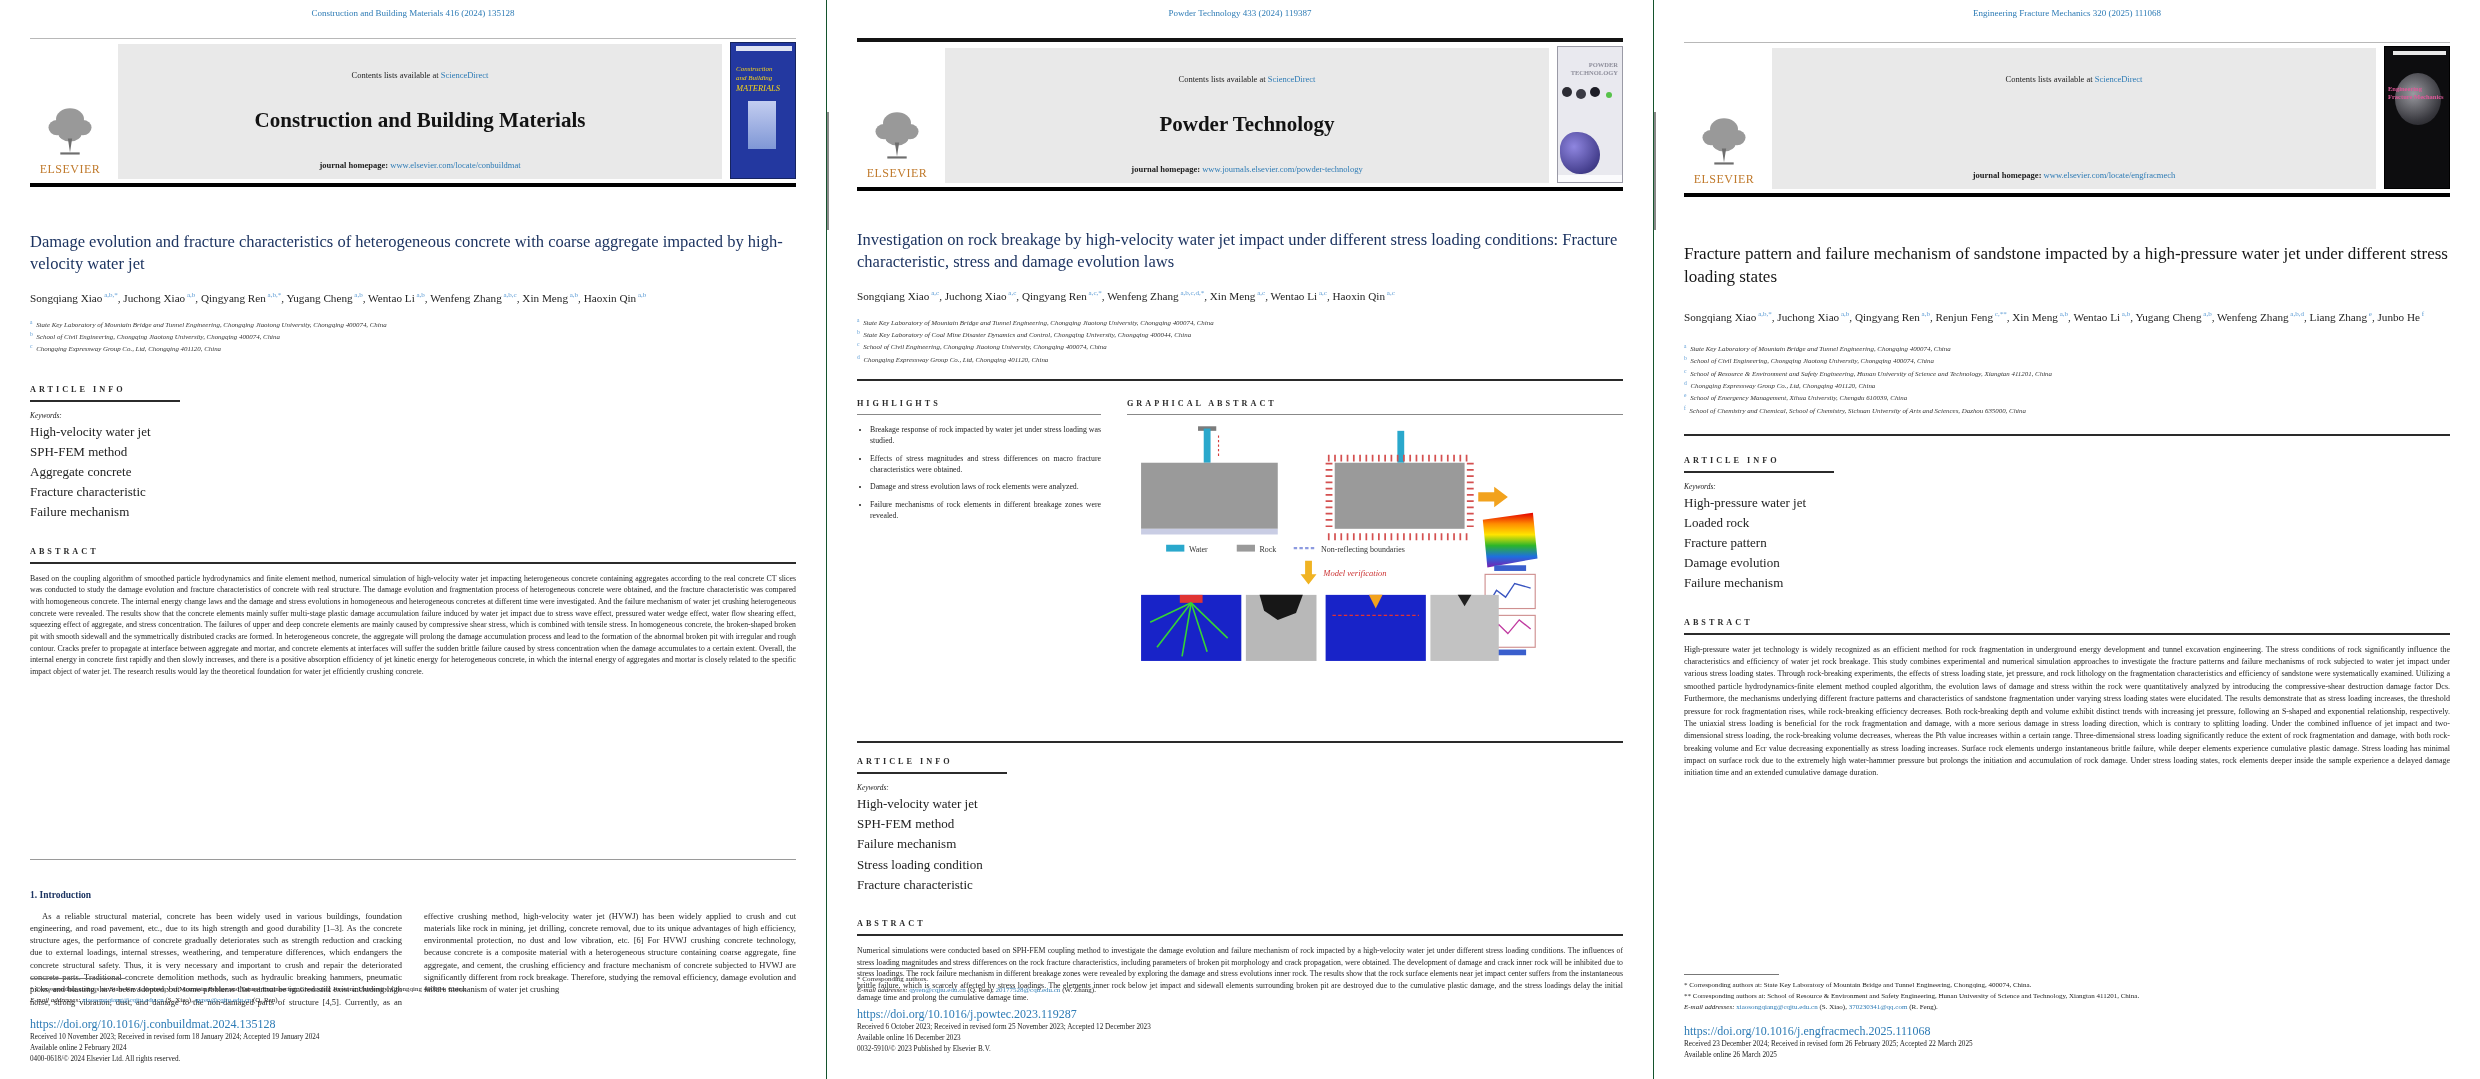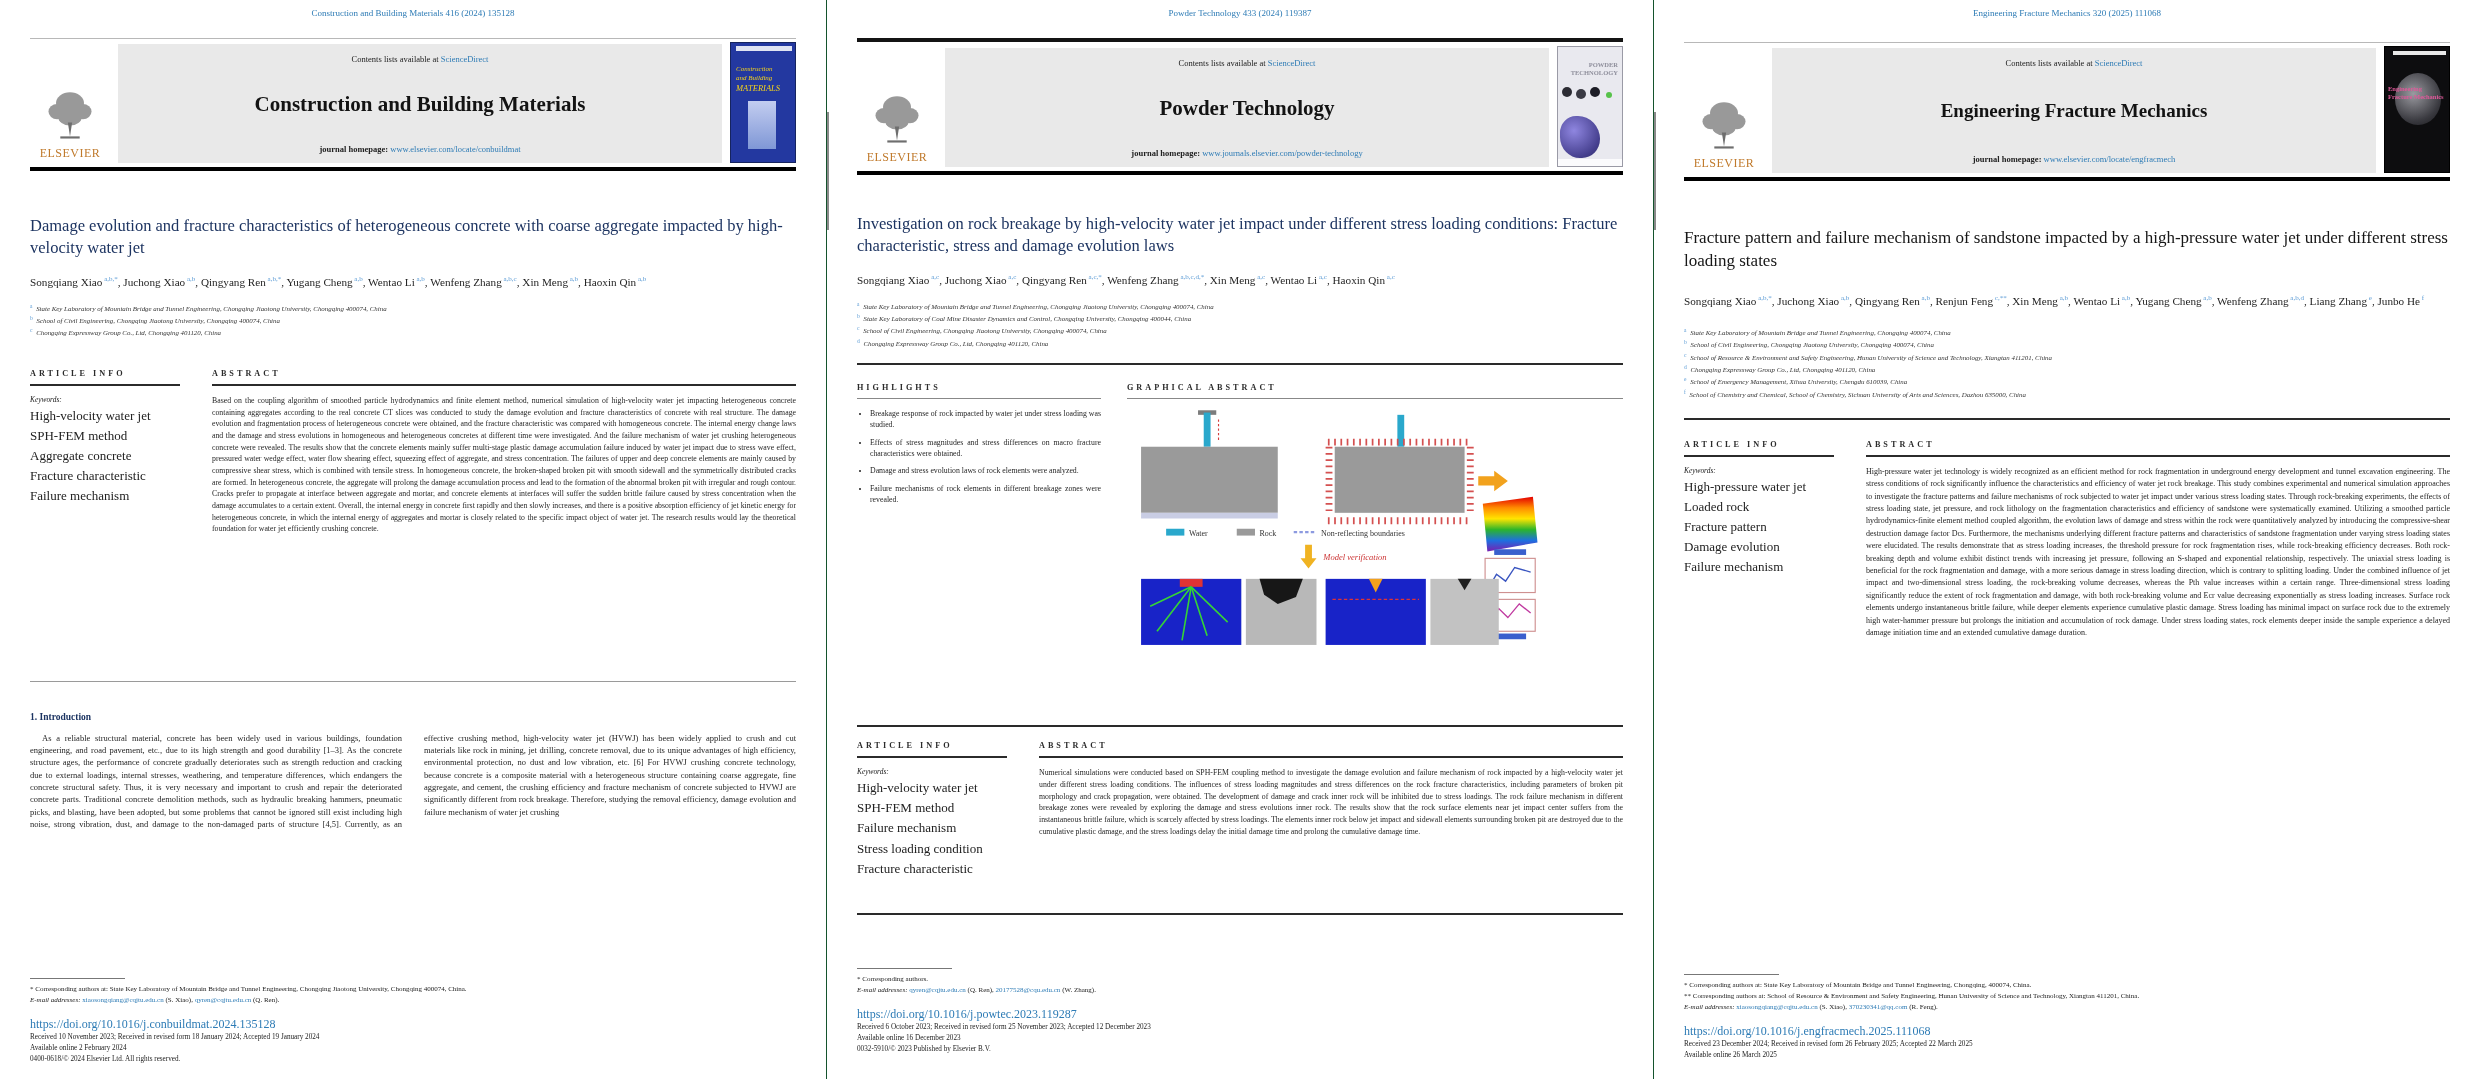--- a/index.html
+++ b/index.html
@@ -5,21 +5,21 @@
   html,body{margin:0;padding:0;background:#ffffff;}
   body{width:2480px;height:1079px;overflow:hidden;font-family:"Liberation Serif",serif;color:#1f1f1f;}
   .stage{display:flex;width:2480px;height:1079px;}
   .page{position:relative;width:826px;height:1079px;background:#fff;overflow:hidden;flex:0 0 auto;}
   .page + .page{border-left:1px solid #14532d;}
   .citation{text-align:center;font-size:9px;color:#2d7bb5;margin-top:8px;}
   .header{margin:20px 30px 0;border-top:1px solid #b8b8b8;padding-top:5px;display:flex;gap:8px;align-items:stretch;}
   .header.thick-top{border-top:4px solid #141414;padding-top:6px;}
   .logo-col{width:80px;display:flex;flex-direction:column;align-items:center;justify-content:flex-end;padding-bottom:2px;}
   .logo-text{color:#c07a2c;font-size:12px;letter-spacing:.5px;margin-top:1px;}
-  .head-mid{flex:1;background:#e9e9e9;text-align:center;padding:10px 10px 9px;display:flex;flex-direction:column;justify-content:space-between;min-height:100px;}
+  .head-mid{flex:1;background:#e9e9e9;text-align:center;padding:26px 10px 9px;display:flex;flex-direction:column;justify-content:space-between;min-height:100px;}
   .contents-line{font-size:8.5px;color:#222;}
   .sd-link{color:#2d7bb5;}
   .journal-title{font-size:21px;font-weight:bold;color:#131313;}
   .journal-title.small{font-size:19px;}
   .homepage{font-size:8.5px;color:#222;}
   .homepage .lbl{font-weight:bold;}
   .homepage .url{color:#2d7bb5;}
   .black-bar{height:4px;background:#000;margin:4px 30px 0;}
   .cover{width:64px;min-height:112px;position:relative;overflow:hidden;margin:-2px 0 0;}
   .cover1{background:#2338a0;border:1px solid #16245f;}
@@ -39,21 +39,21 @@
   .paper-title{font-weight:normal;font-size:16.5px;line-height:1.33;color:#1d3461;margin:44px 30px 0;}
   .page3 .paper-title{color:#161616;font-size:17px;margin-top:40px;}
   .authors{margin:15px 30px 0;font-size:11.2px;color:#242424;line-height:1.6;}
   .authors sup{color:#5b9bd5;font-size:7px;}
   .affils{margin:10px 30px 0;font-style:italic;font-size:6.9px;color:#333;line-height:1.6;}
   .affils sup{color:#5b9bd5;font-style:normal;font-size:5.5px;margin-right:2px;}
   .rule-dark{height:2px;background:#2a2a2a;margin:14px 30px 0;}
   .sec-h{font-size:8.2px;font-weight:bold;letter-spacing:3px;color:#2b2b2b;}
   .sec-rule{height:2px;background:#2b2b2b;margin:6px 0 9px;}
   .sec-rule.thin{height:1px;background:#888;}
-  .info-abs{display:flex;gap:32px;margin:26px 30px 0;}
+  .info-abs{display:flex;gap:24px;margin:26px 30px 0;flex-direction:column;}
   .info-col{width:150px;flex:0 0 auto;}
   .abs-col{flex:1;}
   .kw-label{font-style:italic;font-size:7.4px;color:#222;margin-bottom:2px;}
   .kw-list div{font-size:13px;line-height:1.55;color:#222;}
   .abstract{font-size:7.8px;line-height:1.5;text-align:justify;color:#1f1f1f;}
   .block-end{height:1px;background:#9a9a9a;margin:18px 30px 0;}
   .intro{margin:30px 30px 0;}
   .intro h2{font-size:9.5px;color:#1c3462;margin:0 0 10px;}
   .intro-cols{column-count:2;column-gap:22px;font-size:8.5px;line-height:1.45;text-align:justify;height:212px;overflow:hidden;}
   .intro-cols p{margin:0;text-indent:12px;}
@@ -361,21 +361,20 @@
           <path d="M22 31 L24 44 L26 31 Z" fill="#6e6e6e"></path>
           <rect x="15" y="44" width="18" height="2" fill="#6e6e6e"></rect>
         </svg>
         <div class="logo-text">ELSEVIER</div>
       </div>
       <div class="head-mid" style="min-height:106px;">
         <div class="contents-line">
           <span>Contents lists available at</span>
           <span class="sd-link">ScienceDirect</span>
         </div>
-        <div class="journal-title small">Engineering Fracture Mechanics</div>
         <div class="homepage">
           <span class="lbl">journal homepage:</span>
           <span class="url">www.elsevier.com/locate/engfracmech</span>
         </div>
       </div>
       <div class="cover cover3">
         <div class="topstrip"></div>
         <div class="disc"></div>
         <div class="ctext">
           <div>Engineering</div>

